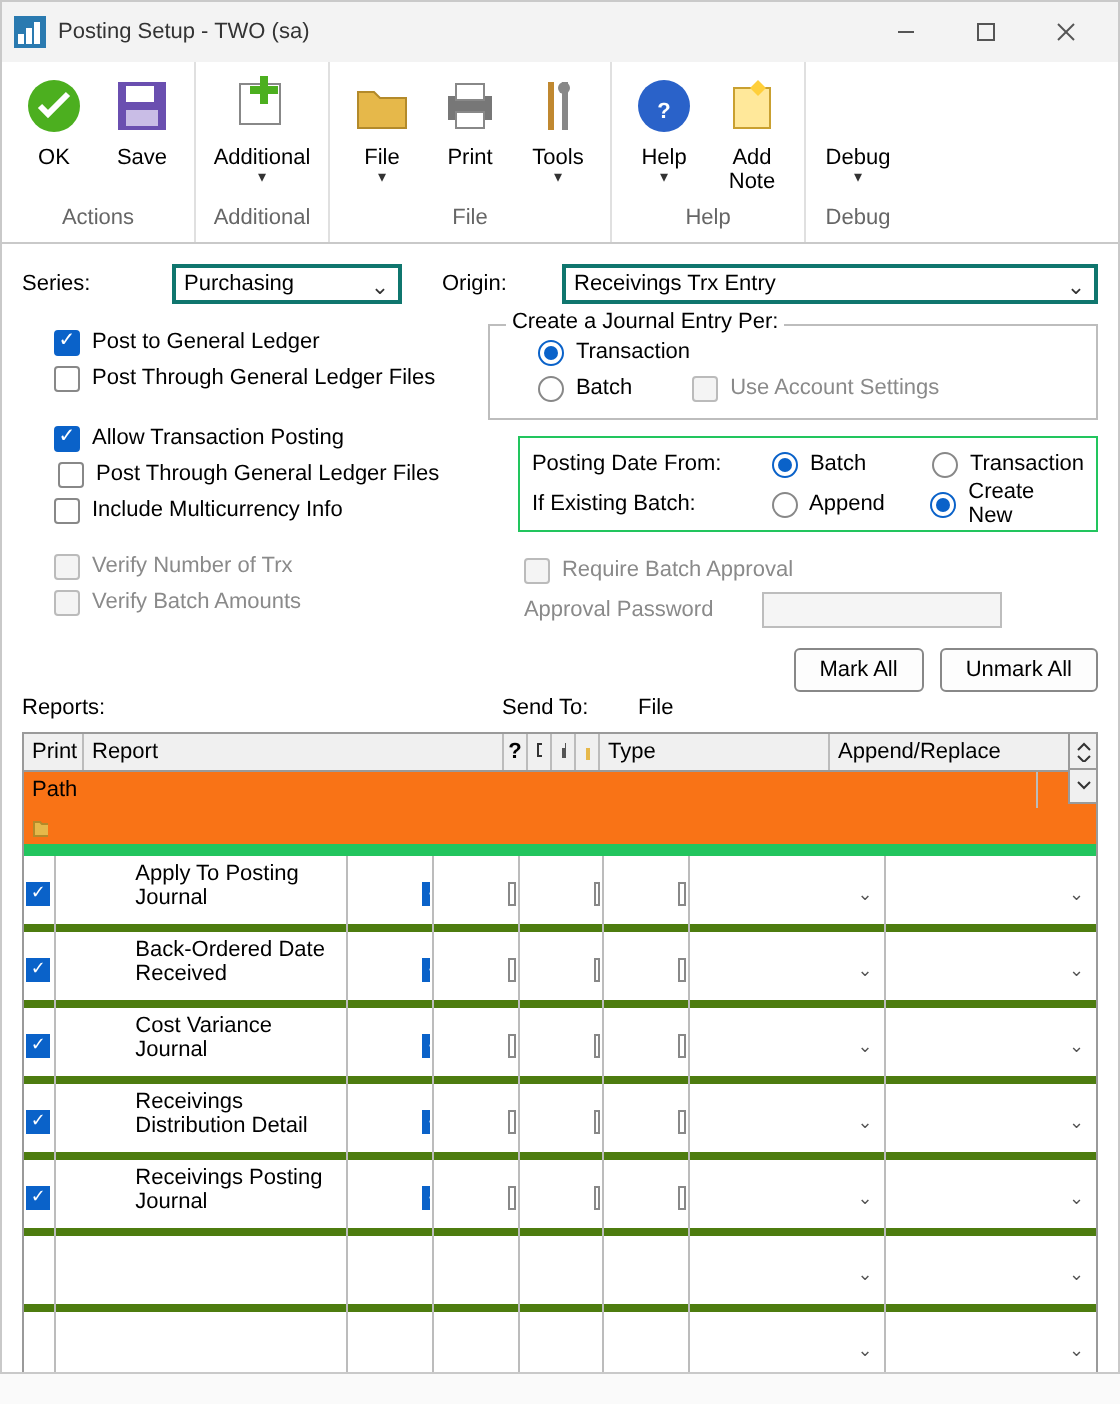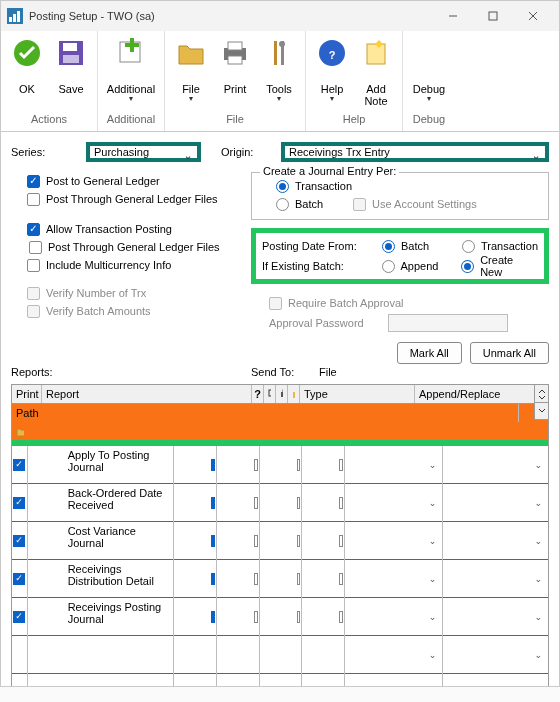--- a/index.html
+++ b/index.html
@@ -11,59 +11,59 @@
   .titlebar .winbtn { width:40px; height:30px; display:flex; align-items:center; justify-content:center; color:#555;}
   .titlebar .winbtn svg { display:block; }
   
   .ribbon { display:flex; border-bottom:1px solid #c9c9c9; background:#fff; }
   .ribbon-group { border-right:1px solid #e0e0e0; padding:4px 4px 0 4px; min-width:0; }
   .ribbon-group:last-child { border-right:none; }
   .ribbon-items { display:flex; }
   .rib { width:44px; display:flex; flex-direction:column; align-items:center; padding:2px 4px; }
   .rib.wide { width:58px; }
   .rib .ico { width:32px; height:32px; display:flex; align-items:center; justify-content:center; }
-  .rib .lbl { margin-top:14px; text-align:center; line-height:12px; height:24px; display:flex; flex-direction:column; align-items:center; justify-content:flex-start;}
+  .rib .lbl { margin-top:4px; text-align:center; line-height:12px; height:24px; display:flex; flex-direction:column; align-items:center; justify-content:flex-start;}
   .rib .chev { font-size:8px; line-height:8px; color:#333; }
   .grp-lbl { text-align:center; color:#666; padding:4px 0 6px; }
   
   .body { padding:8px 10px 8px 10px; }
   .row { display:flex; align-items:center; margin:2px 0; }
   .lbl { color:#000; }
   .field-label { width:55px; }
-  .dropdown { background:#fff; border:4px solid #0f766e; height:20px; display:flex; align-items:center; padding:0 4px; position:relative; }
+  .dropdown { background:#fff; border:2px solid #0f766e; height:20px; display:flex; align-items:center; padding:0 4px; position:relative; }
   .dropdown .arrow { position:absolute; right:2px; top:2px; width:14px; height:14px; display:flex; align-items:center; justify-content:center; color:#333;}
   .chkrow { display:flex; align-items:center; height:18px;padding-left:16px; }
   .chkrow.indent { padding-left:18px; }
   .chk { width:13px; height:13px; border:1px solid #888; border-radius:2px; background:#fff; margin-right:6px; display:inline-flex; align-items:center; justify-content:center;}
   .chk.on { background:#0a62c9; border-color:#0a62c9; color:#fff; }
   .chk.on::after { content:"✓"; font-size:10px; line-height:10px; }
   .chk.disabled { border-color:#bbb; background:#f4f4f4;}
   .fieldset { border:1px solid #bdbdbd; padding:4px 8px 6px; position:relative; }
   .fieldset > .legend { position:absolute; top:-8px; left:8px; background:#fff; padding:0 3px; color:#000;}
   .radio { width:13px; height:13px; border:1px solid #888; border-radius:50%; margin-right:6px; display:inline-flex; align-items:center; justify-content:center; background:#fff;}
   .radio.on::after { content:""; width:7px; height:7px; border-radius:50%; background:#0a62c9; }
   .radio.on { border-color:#0a62c9; }
-  .panel-right { border:5px solid #22c55e; padding:3px 6px; }
+  .panel-right { border:1px solid #22c55e; padding:3px 6px;margin-left:15px; }
   .panel-right .r-row { display:flex; align-items:center; height:20px; }
   .panel-right .r-lbl { width:120px; }
   .btn { border:1px solid #888; background:#fdfdfd; border-radius:3px; height:22px; padding:0 12px; display:inline-flex; align-items:center; justify-content:center;}
   .txt-in { border:1px solid #bdbdbd; background:#f5f5f5; height:18px; width:120px;}
   .disabled-txt { color:#8a8a8a; }
   
   .grid-wrap { margin-top:6px; position:relative;}
   .grid { border:1px solid #9a9a9a; }
   .gh { display:flex; background:#f0f0f0; border-bottom:1px solid #9a9a9a; }
   .gh > div, .gr > div, .gh2 > div { border-right:1px solid #bcbcbc; padding:2px 4px; height:18px; display:flex; align-items:center; overflow:hidden;}
   .gh > div:last-child, .gr > div:last-child, .gh2 > div:last-child { border-right:none;}
   .c-print{width:30px;} .c-report{width:210px;} .c-qi{width:12px; padding:0; justify-content:center;}
   .c-type{width:115px;} .c-ar{width:128px;}
   .gh2 { display:flex; background:#f97316; border-bottom:6px solid #22c55e;flex-direction:column;}
   .c-path{width:507px;} .c-tog{width:16px; padding:0; justify-content:center;}
   .gridbody { max-height:260px; overflow:hidden; position:relative;}
-  .gr { display:flex; border-bottom:1px solid #4d7c0f; height:38px;gap:36px;}
+  .gr { display:flex; border-bottom:4px solid #4d7c0f; height:38px;gap:36px;}
   .gr > div { height:38px; padding:0 4px;}
   .gr .c-print, .gr .c-qi { justify-content:center; padding:0;}
   .gr .c-report { align-items:flex-start; padding-top:3px;}
   .mini { width:12px; height:12px; border:1px solid #888; margin:0 1px; background:#fff;}
   .mini.on { background:#0a62c9; border-color:#0a62c9; position:relative;}
   .mini.on::after{ content:"✓"; color:#fff; font-size:9px; position:absolute; top:-1px; left:1px;}
   .dd-cell { width:100%; height:18px; border:none; display:flex; align-items:center; justify-content:flex-end; padding-right:2px; color:#555;}
   .dd-cell span{ font-size:9px;}
   .scroll-icons { position:absolute; right:0; top:0; width:15px;}
   .scroll-icons div{ height:18px; border:1px solid #9a9a9a; border-bottom:none; background:#f0f0f0; display:flex; align-items:center; justify-content:center;}

